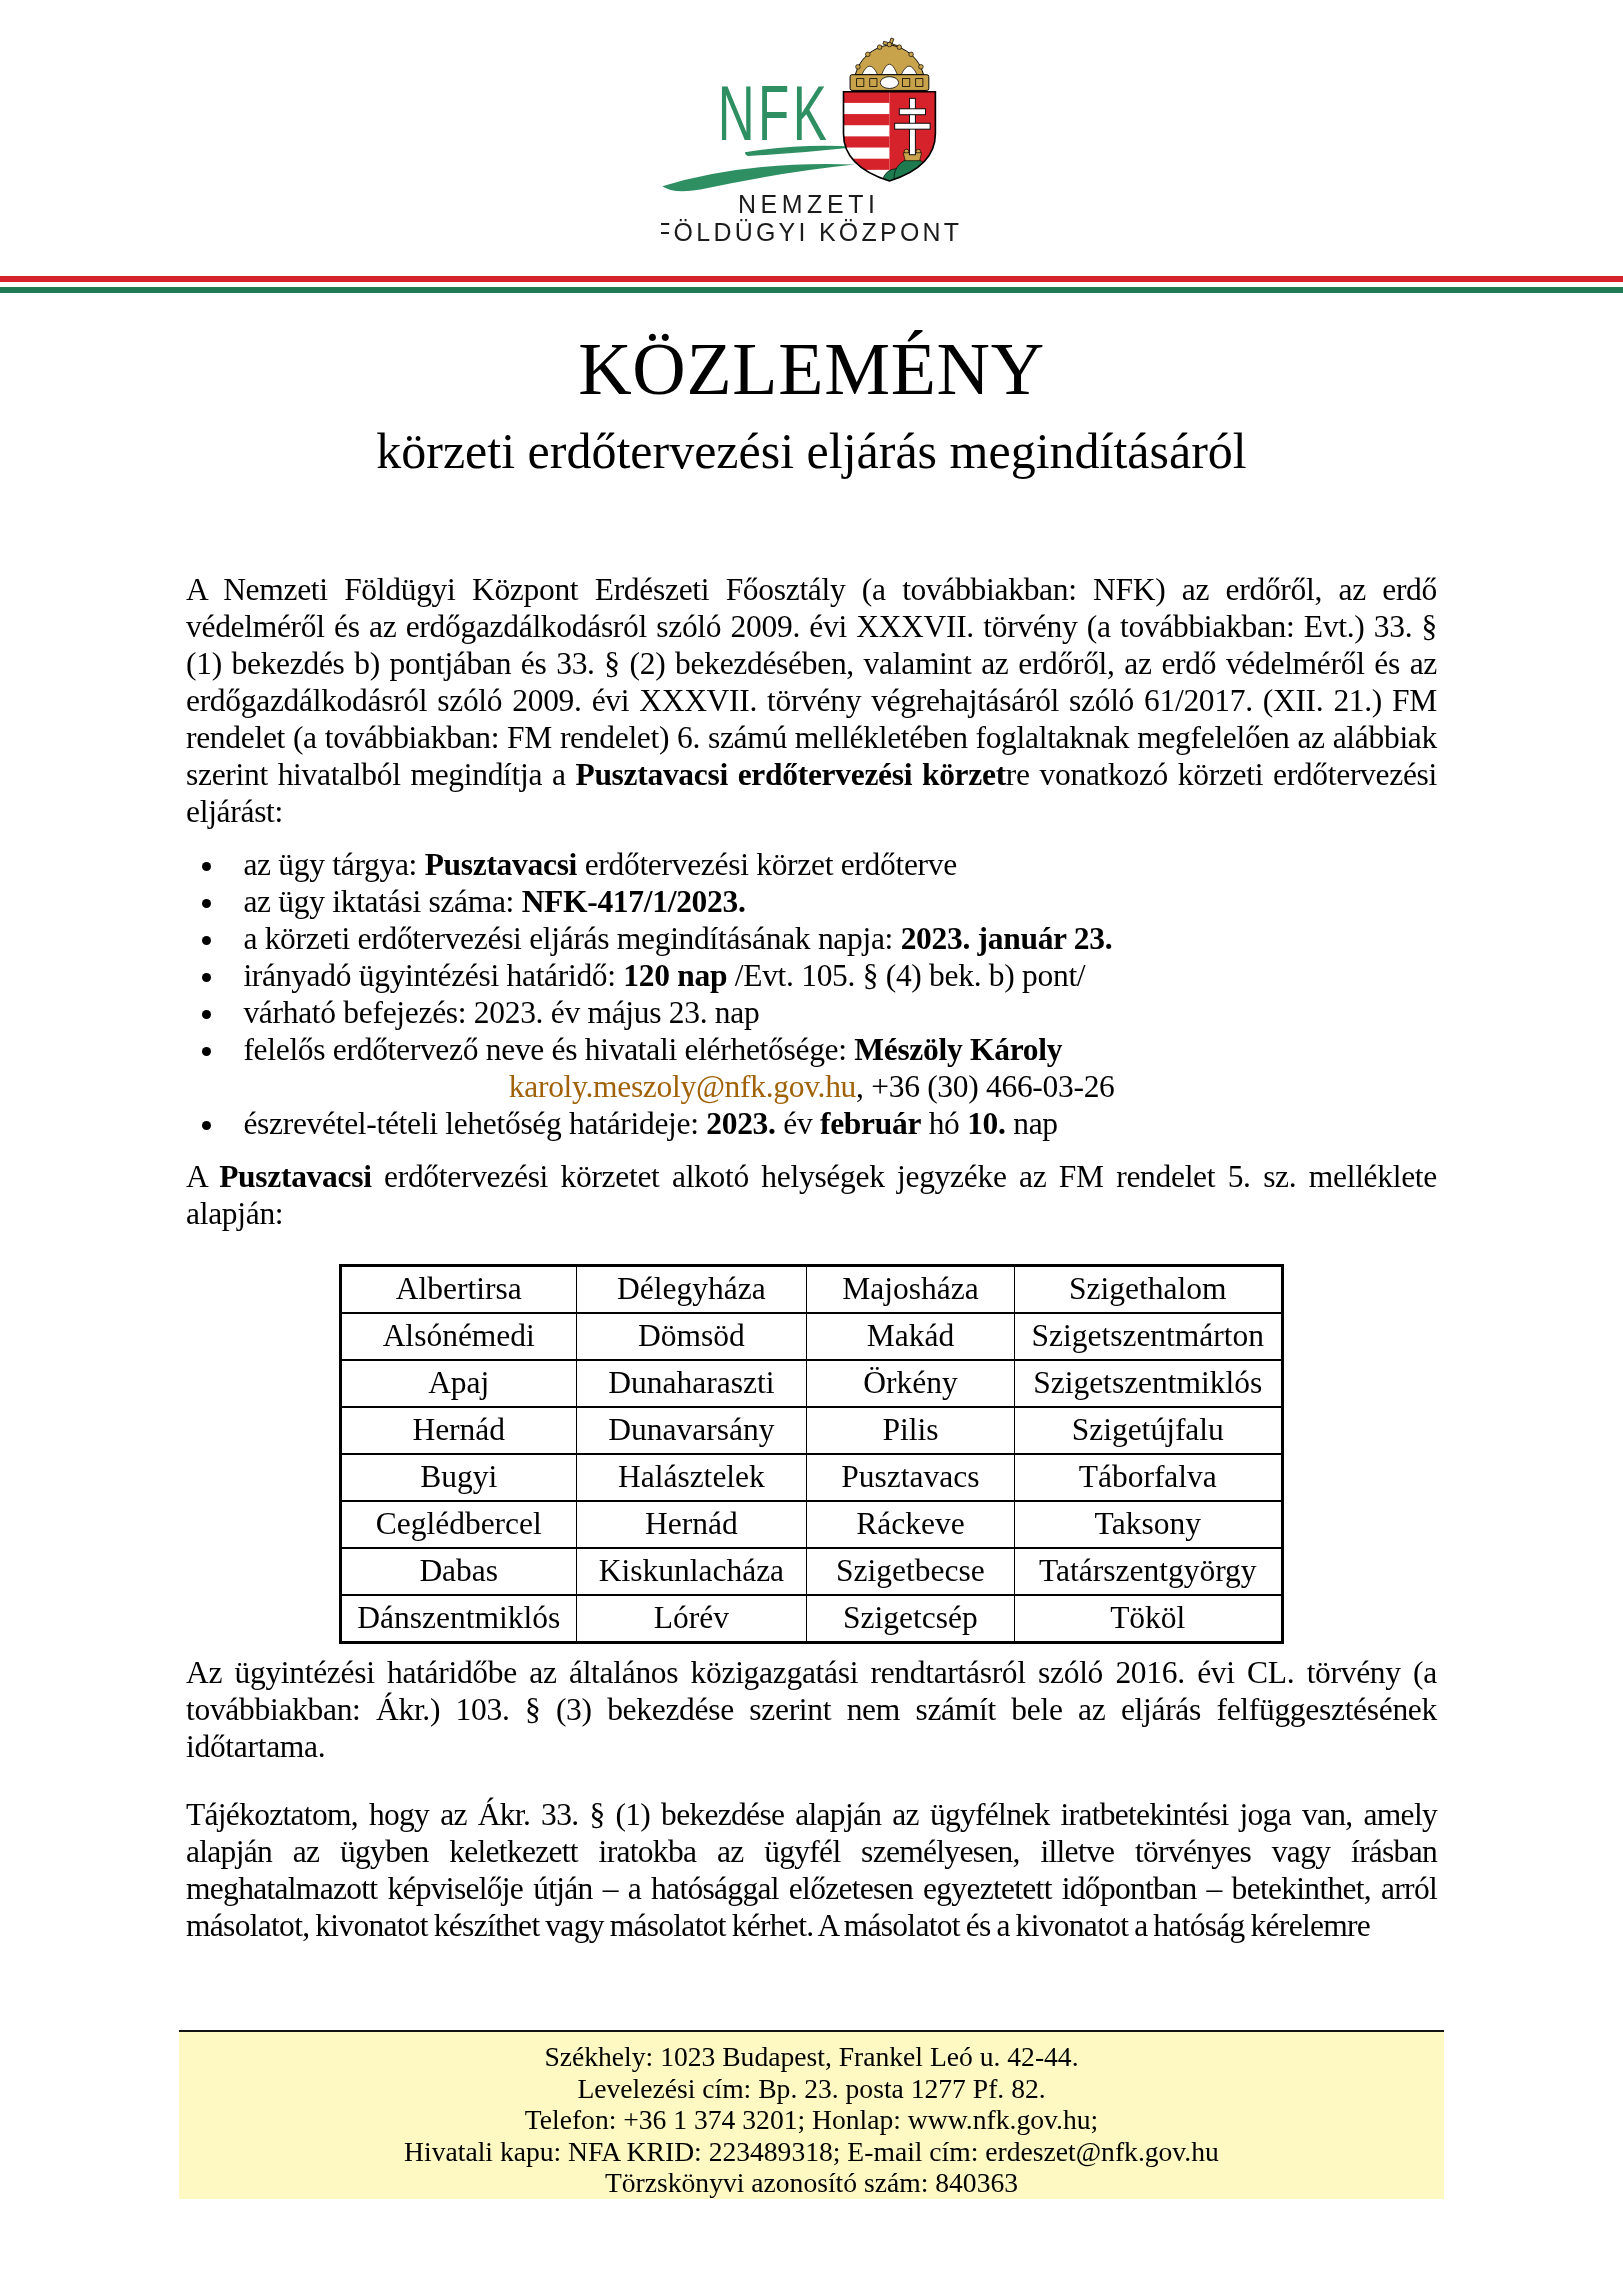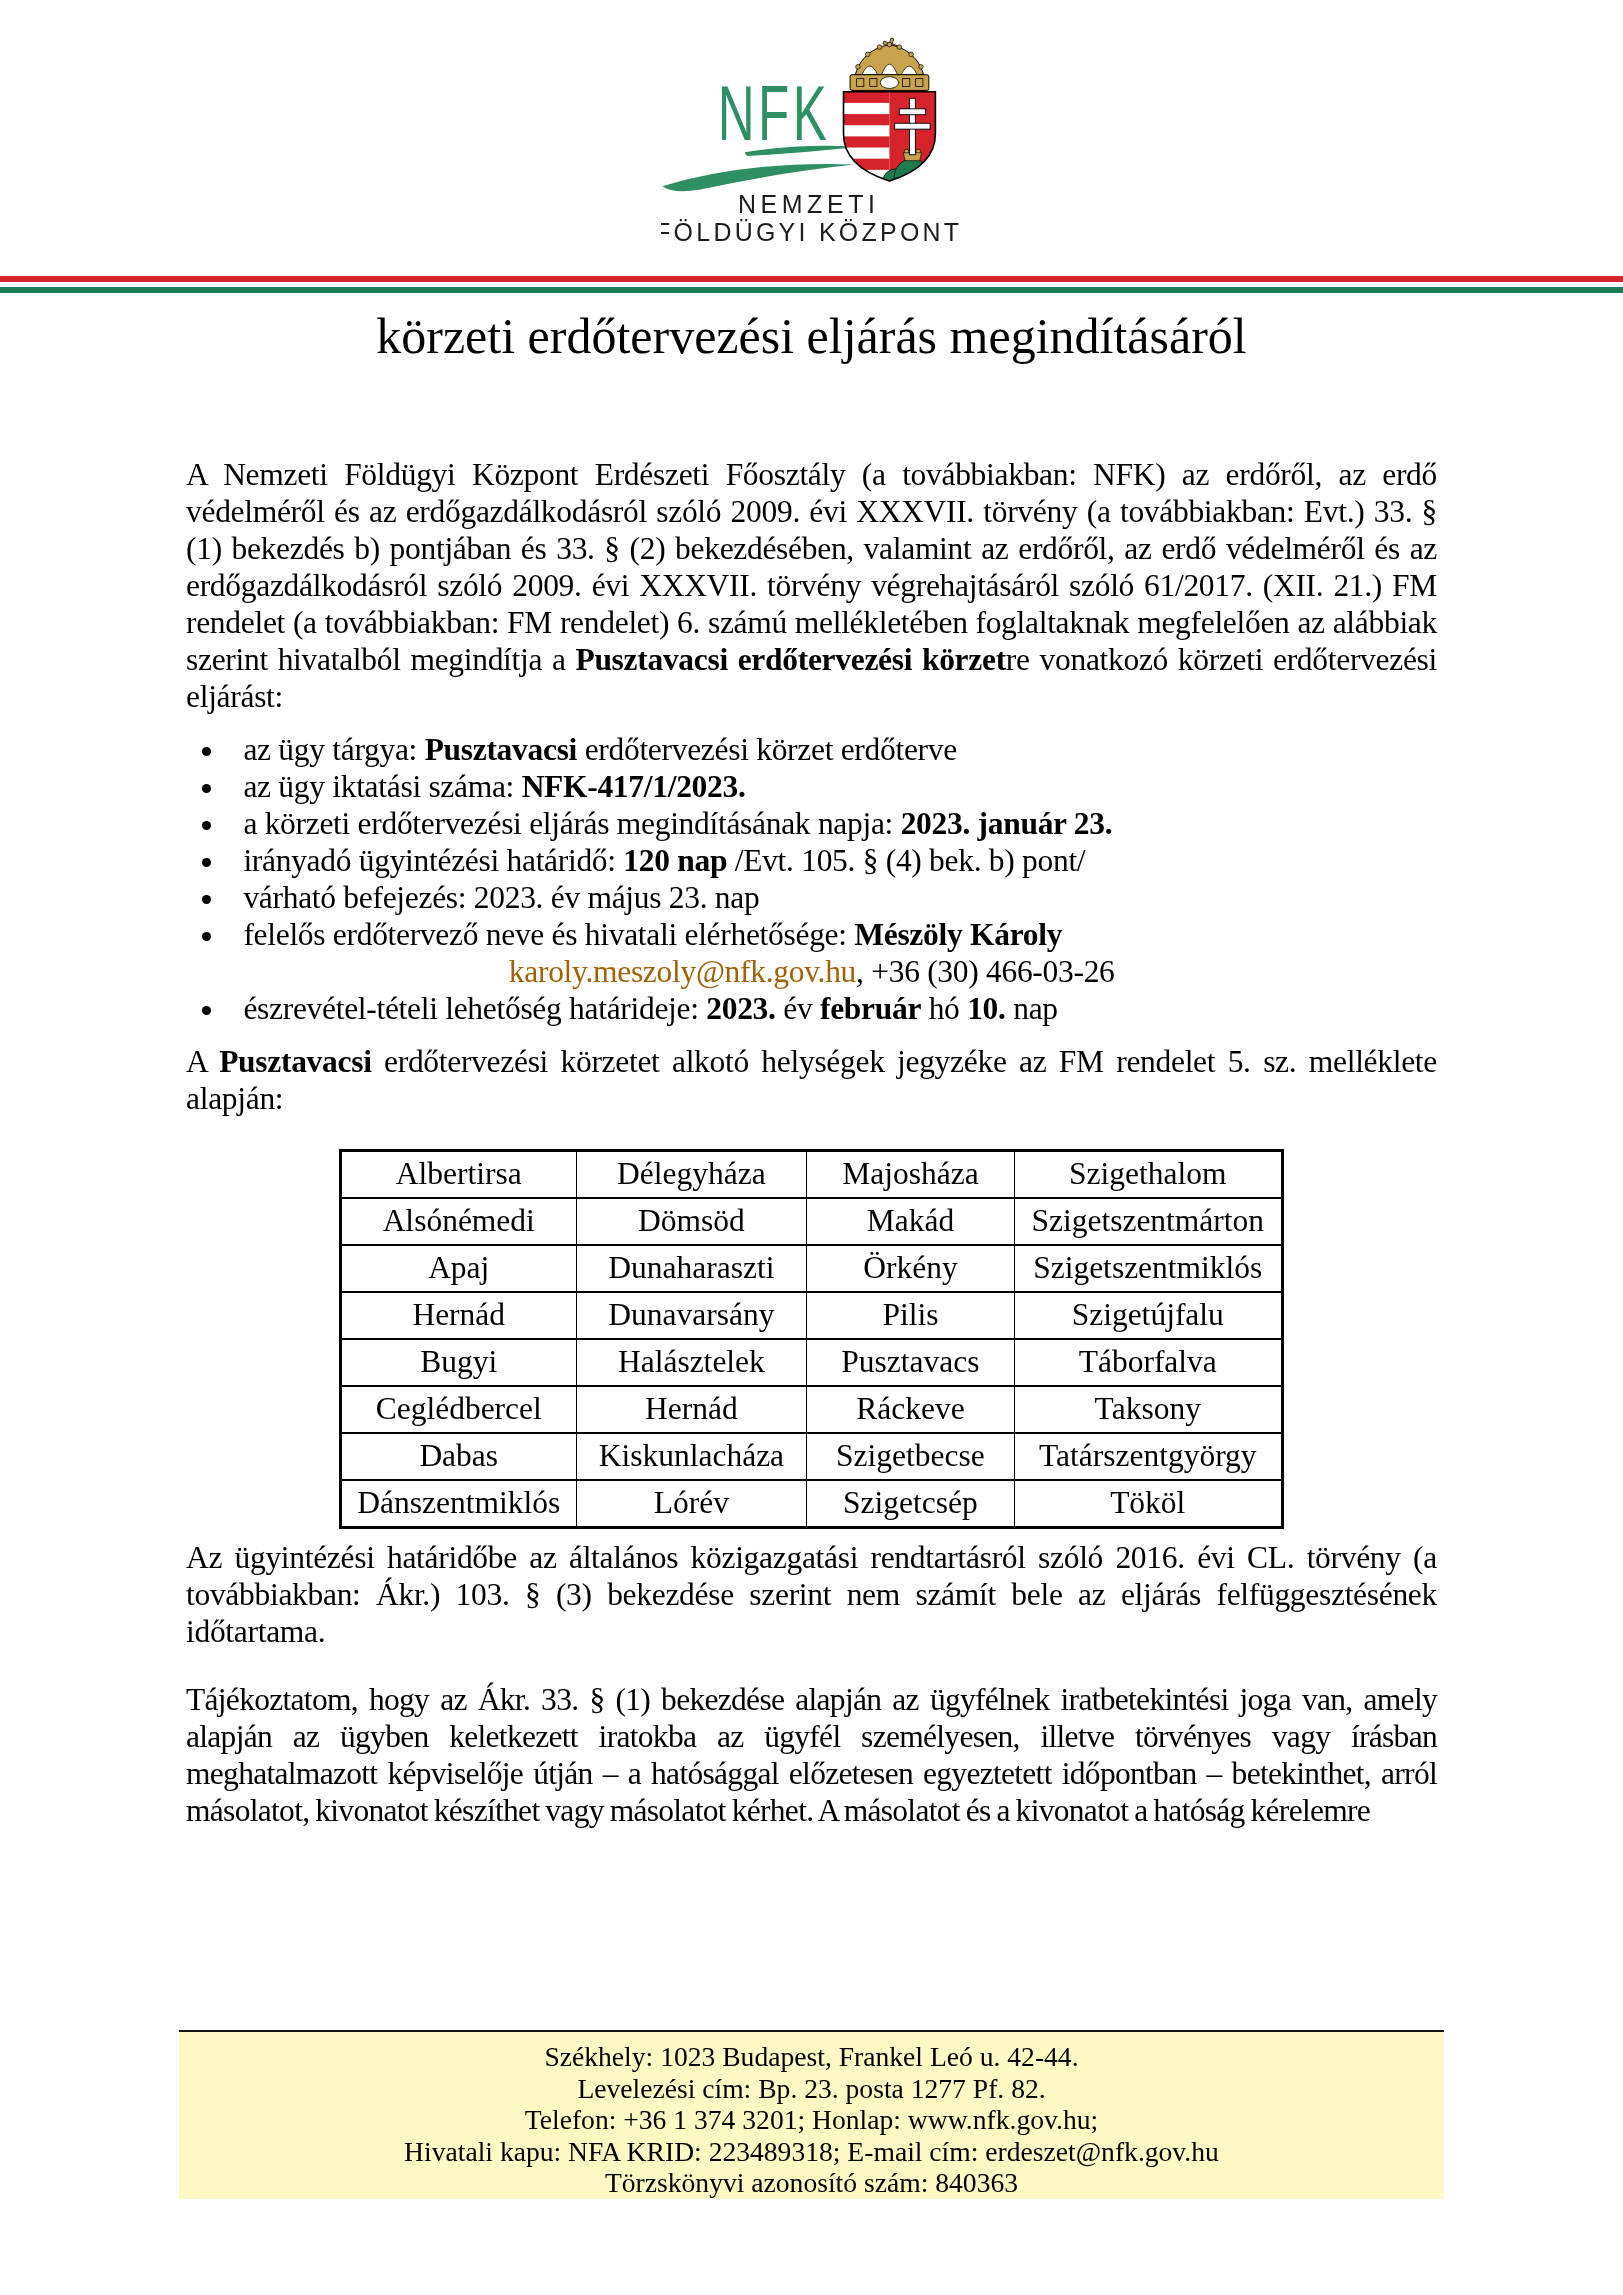--- a/index.html
+++ b/index.html
@@ -160,20 +160,21 @@
       <text x="225" y="316" text-anchor="middle" font-family="'Liberation Sans','DejaVu Sans',sans-serif" font-size="38" letter-spacing="5" fill="#1b1b1b">FÖLDÜGYI KÖZPONT</text>
     </svg>
   </div>
 
   <div class="tricolor">
     <div class="red"></div>
     <div class="gap"></div>
     <div class="green"></div>
   </div>
 
+  <h1 class="main-title">KÖZLEMÉNY</h1>
   <div class="subtitle">körzeti erdőtervezési eljárás megindításáról</div>
 
   <p class="body-text just intro"><span>A Nemzeti Földügyi Központ Erdészeti Főosztály (a továbbiakban: NFK) az erdőről, az erdő védelméről és az erdőgazdálkodásról szóló 2009. évi XXXVII. törvény (a továbbiakban: Evt.) 33. § (1) bekezdés b) pontjában és 33. § (2) bekezdésében, valamint az erdőről, az erdő védelméről és az erdőgazdálkodásról szóló 2009. évi XXXVII. törvény végrehajtásáról szóló 61/2017. (XII. 21.) FM rendelet (a továbbiakban: FM rendelet) 6. számú mellékletében foglaltaknak megfelelően az alábbiak szerint hivatalból megindítja a </span><span class="b">Pusztavacsi erdőtervezési körzet</span><span>re vonatkozó körzeti erdőtervezési eljárást:</span></p>
 
   <ul class="details body-text">
     <li><span>az ügy tárgya: </span><span class="b">Pusztavacsi</span><span> erdőtervezési körzet erdőterve</span></li>
     <li><span>az ügy iktatási száma: </span><span class="b">NFK-417/1/2023.</span></li>
     <li><span>a körzeti erdőtervezési eljárás megindításának napja: </span><span class="b">2023. január 23.</span></li>
     <li><span>irányadó ügyintézési határidő: </span><span class="b">120 nap</span><span> /Evt. 105. § (4) bek. b) pont/</span></li>
     <li><span>várható befejezés: 2023. év május 23. nap</span></li>

